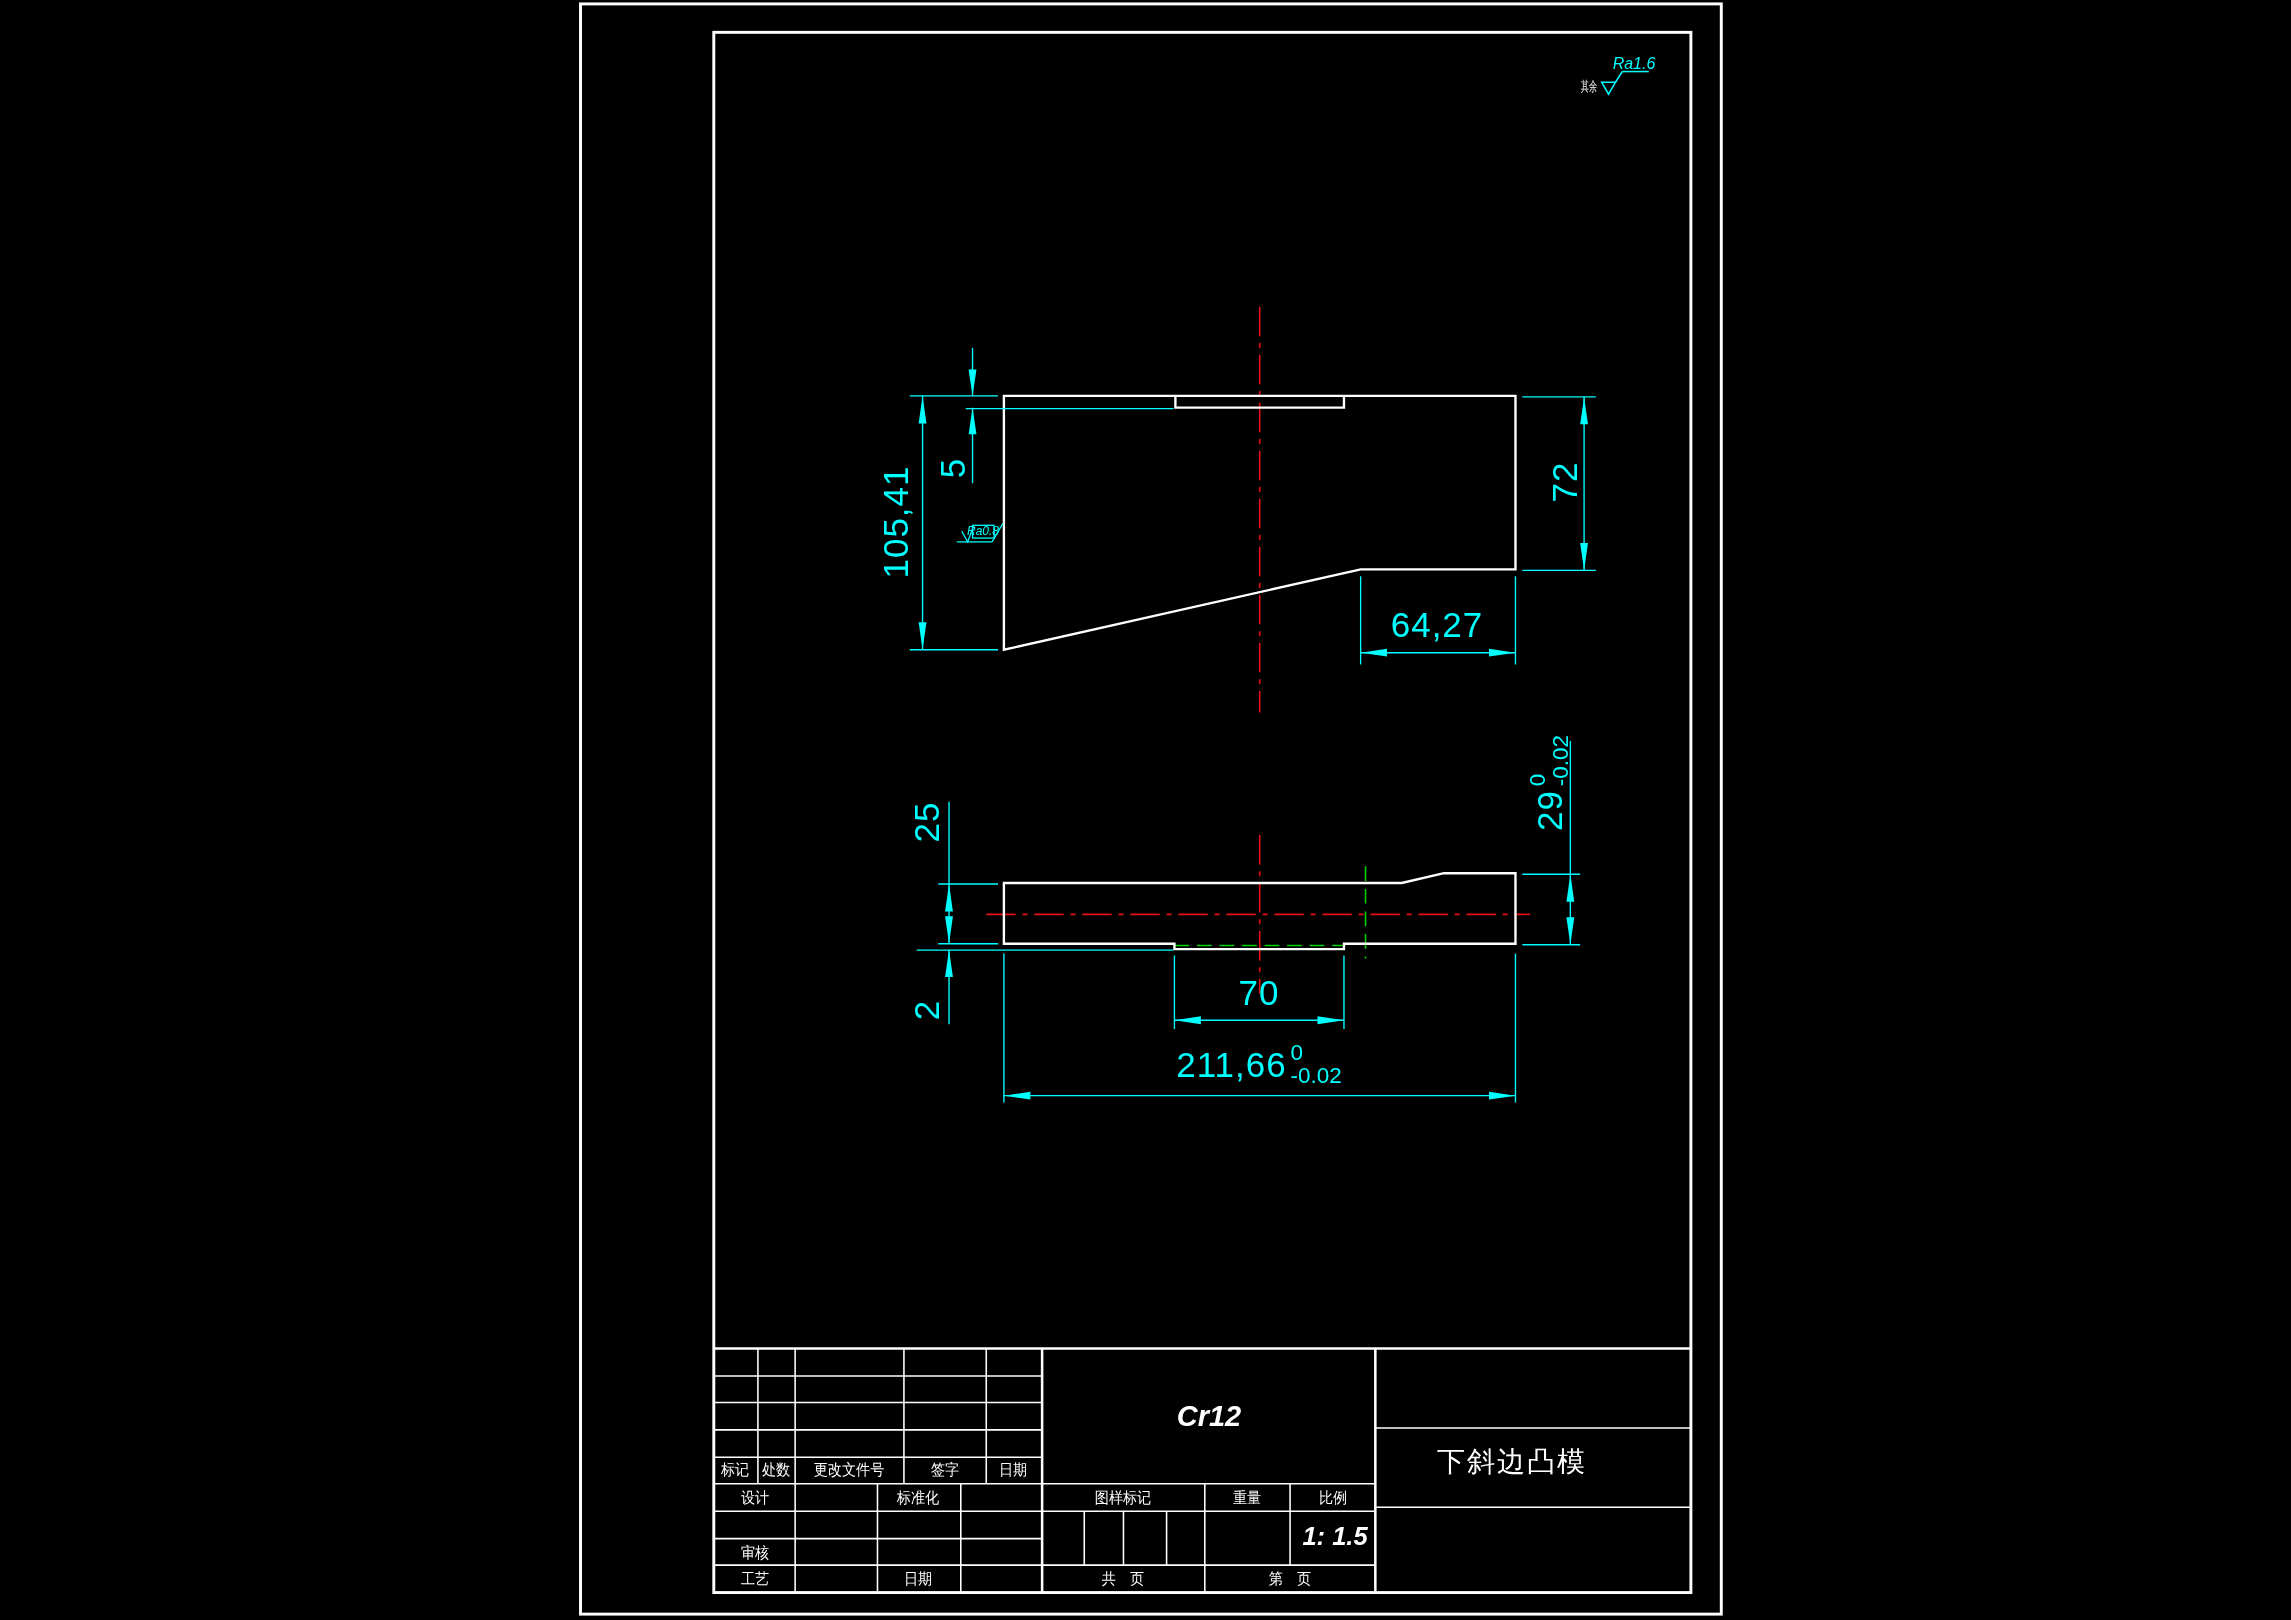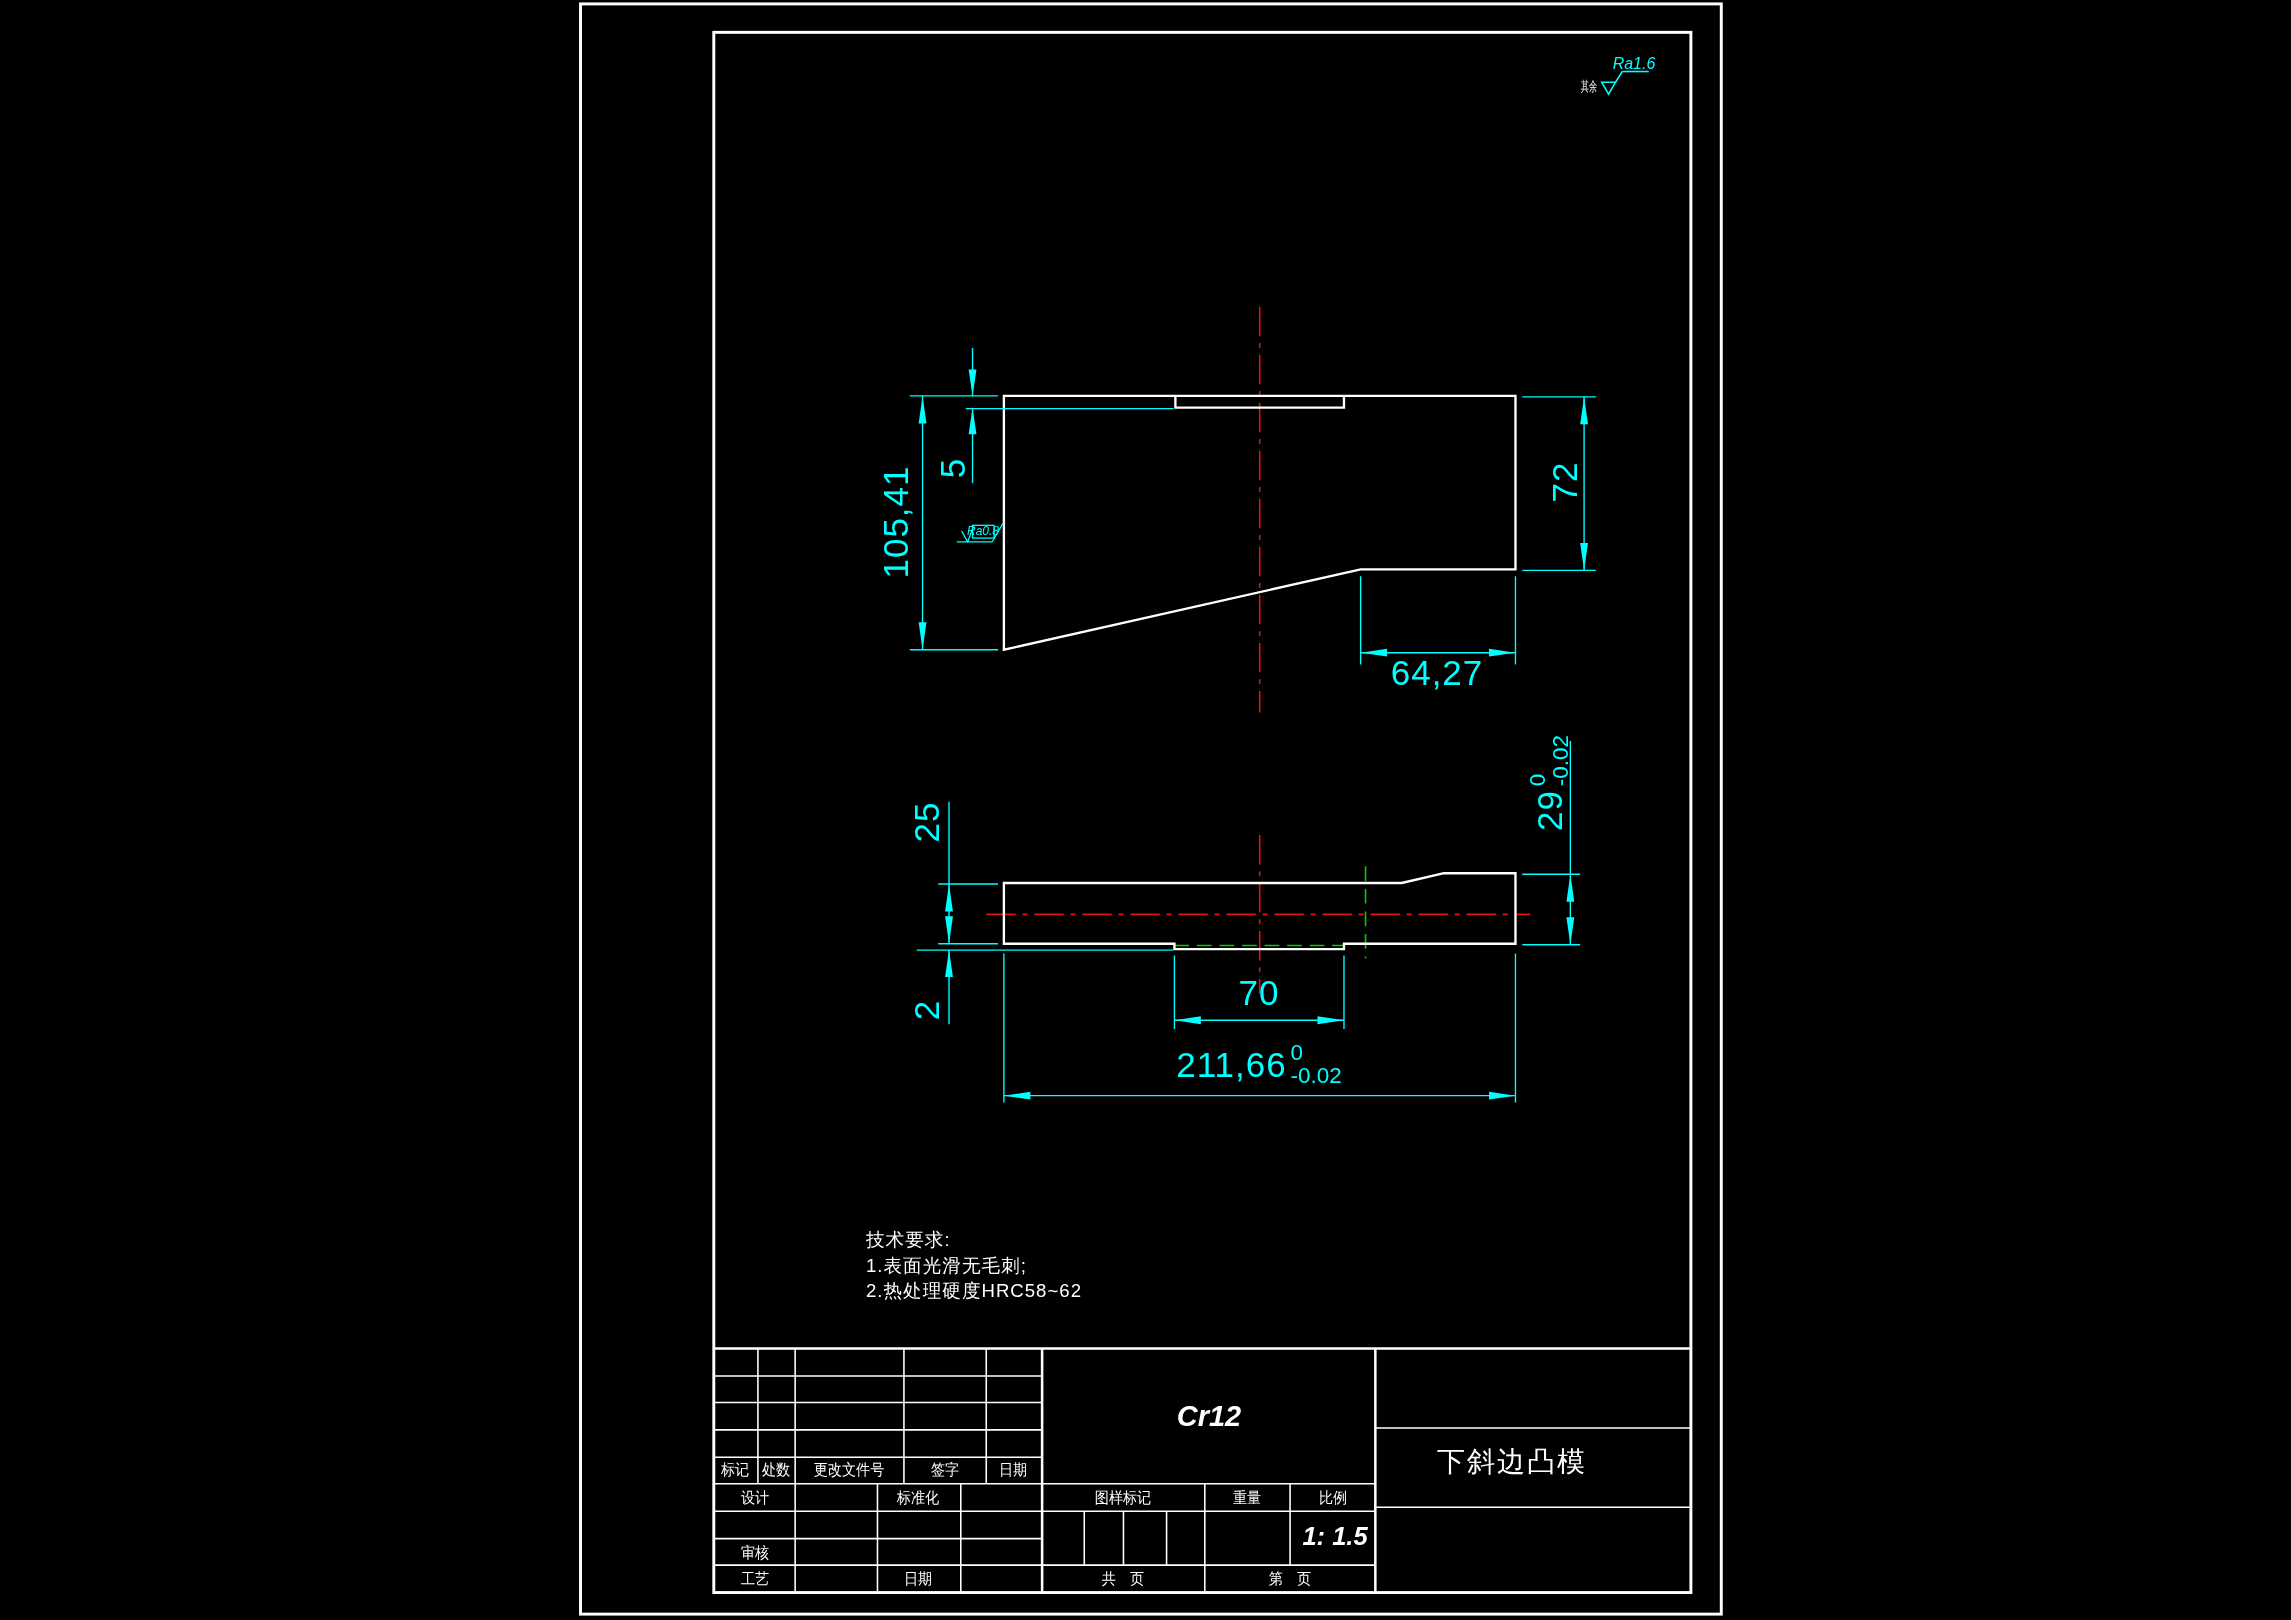--- a/index.html
+++ b/index.html
@@ -153,46 +153,41 @@
   </svg>
 
   <div class="t w cond" style="left:1589px;top:87px;font-size:13.7px;">其余</div>
   <div class="t tiny" style="left:1634px;top:64px;">Ra1.6</div>
 
   <div class="t" style="left:983px;top:531px;font-size:12px;font-style:italic;">Ra0.8</div>
 
   <div class="t dim rot" style="left:896px;top:522px;">105,41</div>
   <div class="t dim rot" style="left:953px;top:468px;">5</div>
   <div class="t dim rot" style="left:1565px;top:482px;">72</div>
-  <div class="t dim" style="left:1437px;top:625px;margin-top:48px;">64,27</div>
+  <div class="t dim" style="left:1437px;top:625px;">64,27</div>
   <div class="t dim rot" style="left:927px;top:822px;">25</div>
   <div class="t dim rot" style="left:927px;top:1010px;">2</div>
   <div class="t dim" style="left:1259px;top:993px;">70</div>
 
   <div class="t dim dimflex" style="left:1259px;top:1064px;">
     <span>211,66</span>
     <span class="stack">
       <i>0</i>
       <i>-0.02</i>
     </span>
   </div>
 
   <div class="t dim dimflex rot" style="left:1549px;top:783px;">
     <span>29</span>
     <span class="stack">
       <i>0</i>
       <i>-0.02</i>
     </span>
   </div>
 
-  <div class="tech" style="left:866px;top:1227px;">
-    <div>技术要求:</div>
-    <div>1.表面光滑无毛刺;</div>
-    <div>2.热处理硬度HRC58~62</div>
-  </div>
 
   <div class="t w lbl" style="left:735px;top:1470px;">标记</div>
   <div class="t w lbl" style="left:776px;top:1470px;">处数</div>
   <div class="t w lbl" style="left:849px;top:1470px;">更改文件号</div>
   <div class="t w lbl" style="left:945px;top:1470px;">签字</div>
   <div class="t w lbl" style="left:1013px;top:1470px;">日期</div>
   <div class="t w lbl" style="left:755px;top:1498px;">设计</div>
   <div class="t w lbl" style="left:918px;top:1498px;">标准化</div>
   <div class="t w lbl" style="left:755px;top:1553px;">审核</div>
   <div class="t w lbl" style="left:755px;top:1579px;">工艺</div>

